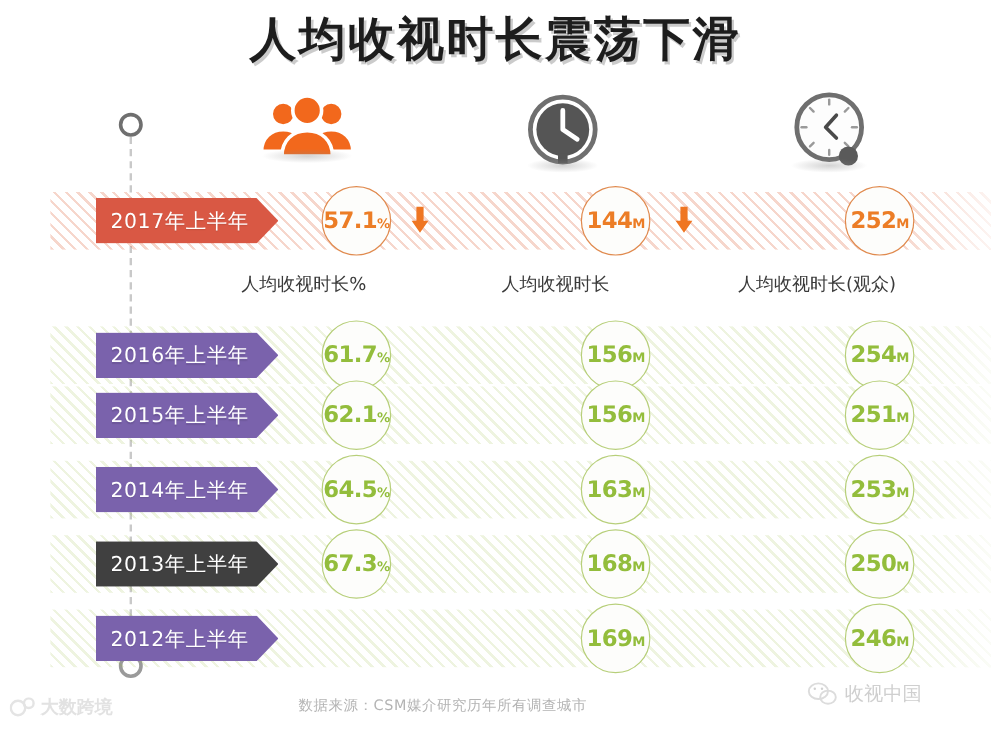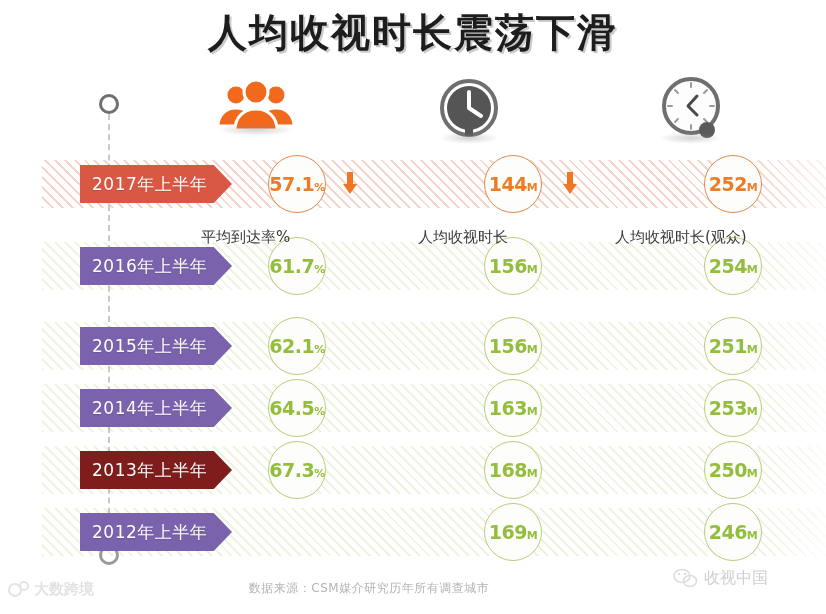--- a/index.html
+++ b/index.html
@@ -202,21 +202,21 @@
         <div class="bubble c2 orange">
           <span class="bv orange" style="color: rgb(236, 125, 38);">144<span class="unit">M</span></span>
         </div>
         <div class="down-arrow a2"><svg width="16" height="24" viewBox="0 0 16 24">
             <path d="M5 0h6v12h4l-7 10-7-10h4z" fill="#ef7622"></path>
           </svg></div>
         <div class="bubble c3 orange">
           <span class="bv orange" style="color: rgb(236, 125, 38);">252<span class="unit">M</span></span>
         </div>
       </div>
-      <div class="row" style="top: 242px;">
+      <div class="row" style="top: 272px;">
         <div class="row-band green"></div>
         <div class="year-tag purple" style="background: rgb(122, 98, 172);">2016年上半年</div>
         <div class="bubble c1 green">
           <span class="bv green" style="color: rgb(147, 189, 60);">61.7<span class="unit">%</span></span>
         </div>
         <div class="bubble c2 green">
           <span class="bv green" style="color: rgb(147, 189, 60);">156<span class="unit">M</span></span>
         </div>
         <div class="bubble c3 green">
           <span class="bv green" style="color: rgb(147, 189, 60);">254<span class="unit">M</span></span>
@@ -243,21 +243,21 @@
         </div>
         <div class="bubble c2 green">
           <span class="bv green" style="color: rgb(147, 189, 60);">163<span class="unit">M</span></span>
         </div>
         <div class="bubble c3 green">
           <span class="bv green" style="color: rgb(147, 189, 60);">253<span class="unit">M</span></span>
         </div>
       </div>
       <div class="row" style="top: 446px;">
         <div class="row-band green"></div>
-        <div class="year-tag purple" style="background: #7f1d1d;">2013年上半年</div>
+        <div class="year-tag purple" style="background: #404040;">2013年上半年</div>
         <div class="bubble c1 green">
           <span class="bv green" style="color: rgb(147, 189, 60);">67.3<span class="unit">%</span></span>
         </div>
         <div class="bubble c2 green">
           <span class="bv green" style="color: rgb(147, 189, 60);">168<span class="unit">M</span></span>
         </div>
         <div class="bubble c3 green">
           <span class="bv green" style="color: rgb(147, 189, 60);">250<span class="unit">M</span></span>
         </div>
       </div>
@@ -266,21 +266,21 @@
         <div class="year-tag purple" style="background: rgb(122, 98, 172);">2012年上半年</div>
         <div class="bubble c2 green">
           <span class="bv green" style="color: rgb(147, 189, 60);">169<span class="unit">M</span></span>
         </div>
         <div class="bubble c3 green">
           <span class="bv green" style="color: rgb(147, 189, 60);">246<span class="unit">M</span></span>
         </div>
       </div>
     </div>
 
-  <div class="col-label l1">平均到达率%</div>
+  <div class="col-label l1">人均收视时长%</div>
   <div class="col-label l2">人均收视时长</div>
   <div class="col-label l3">人均收视时长(观众)</div>
 
   <div class="source">数据来源：CSM媒介研究历年所有调查城市</div>
 
   <div class="wm-left">
     <svg width="22" height="18" viewBox="0 0 22 18">
       <circle cx="7" cy="9" r="6" fill="none" stroke="#e4e4e4" stroke-width="2"></circle>
       <circle cx="16" cy="5" r="4" fill="none" stroke="#e4e4e4" stroke-width="2"></circle>
     </svg>

